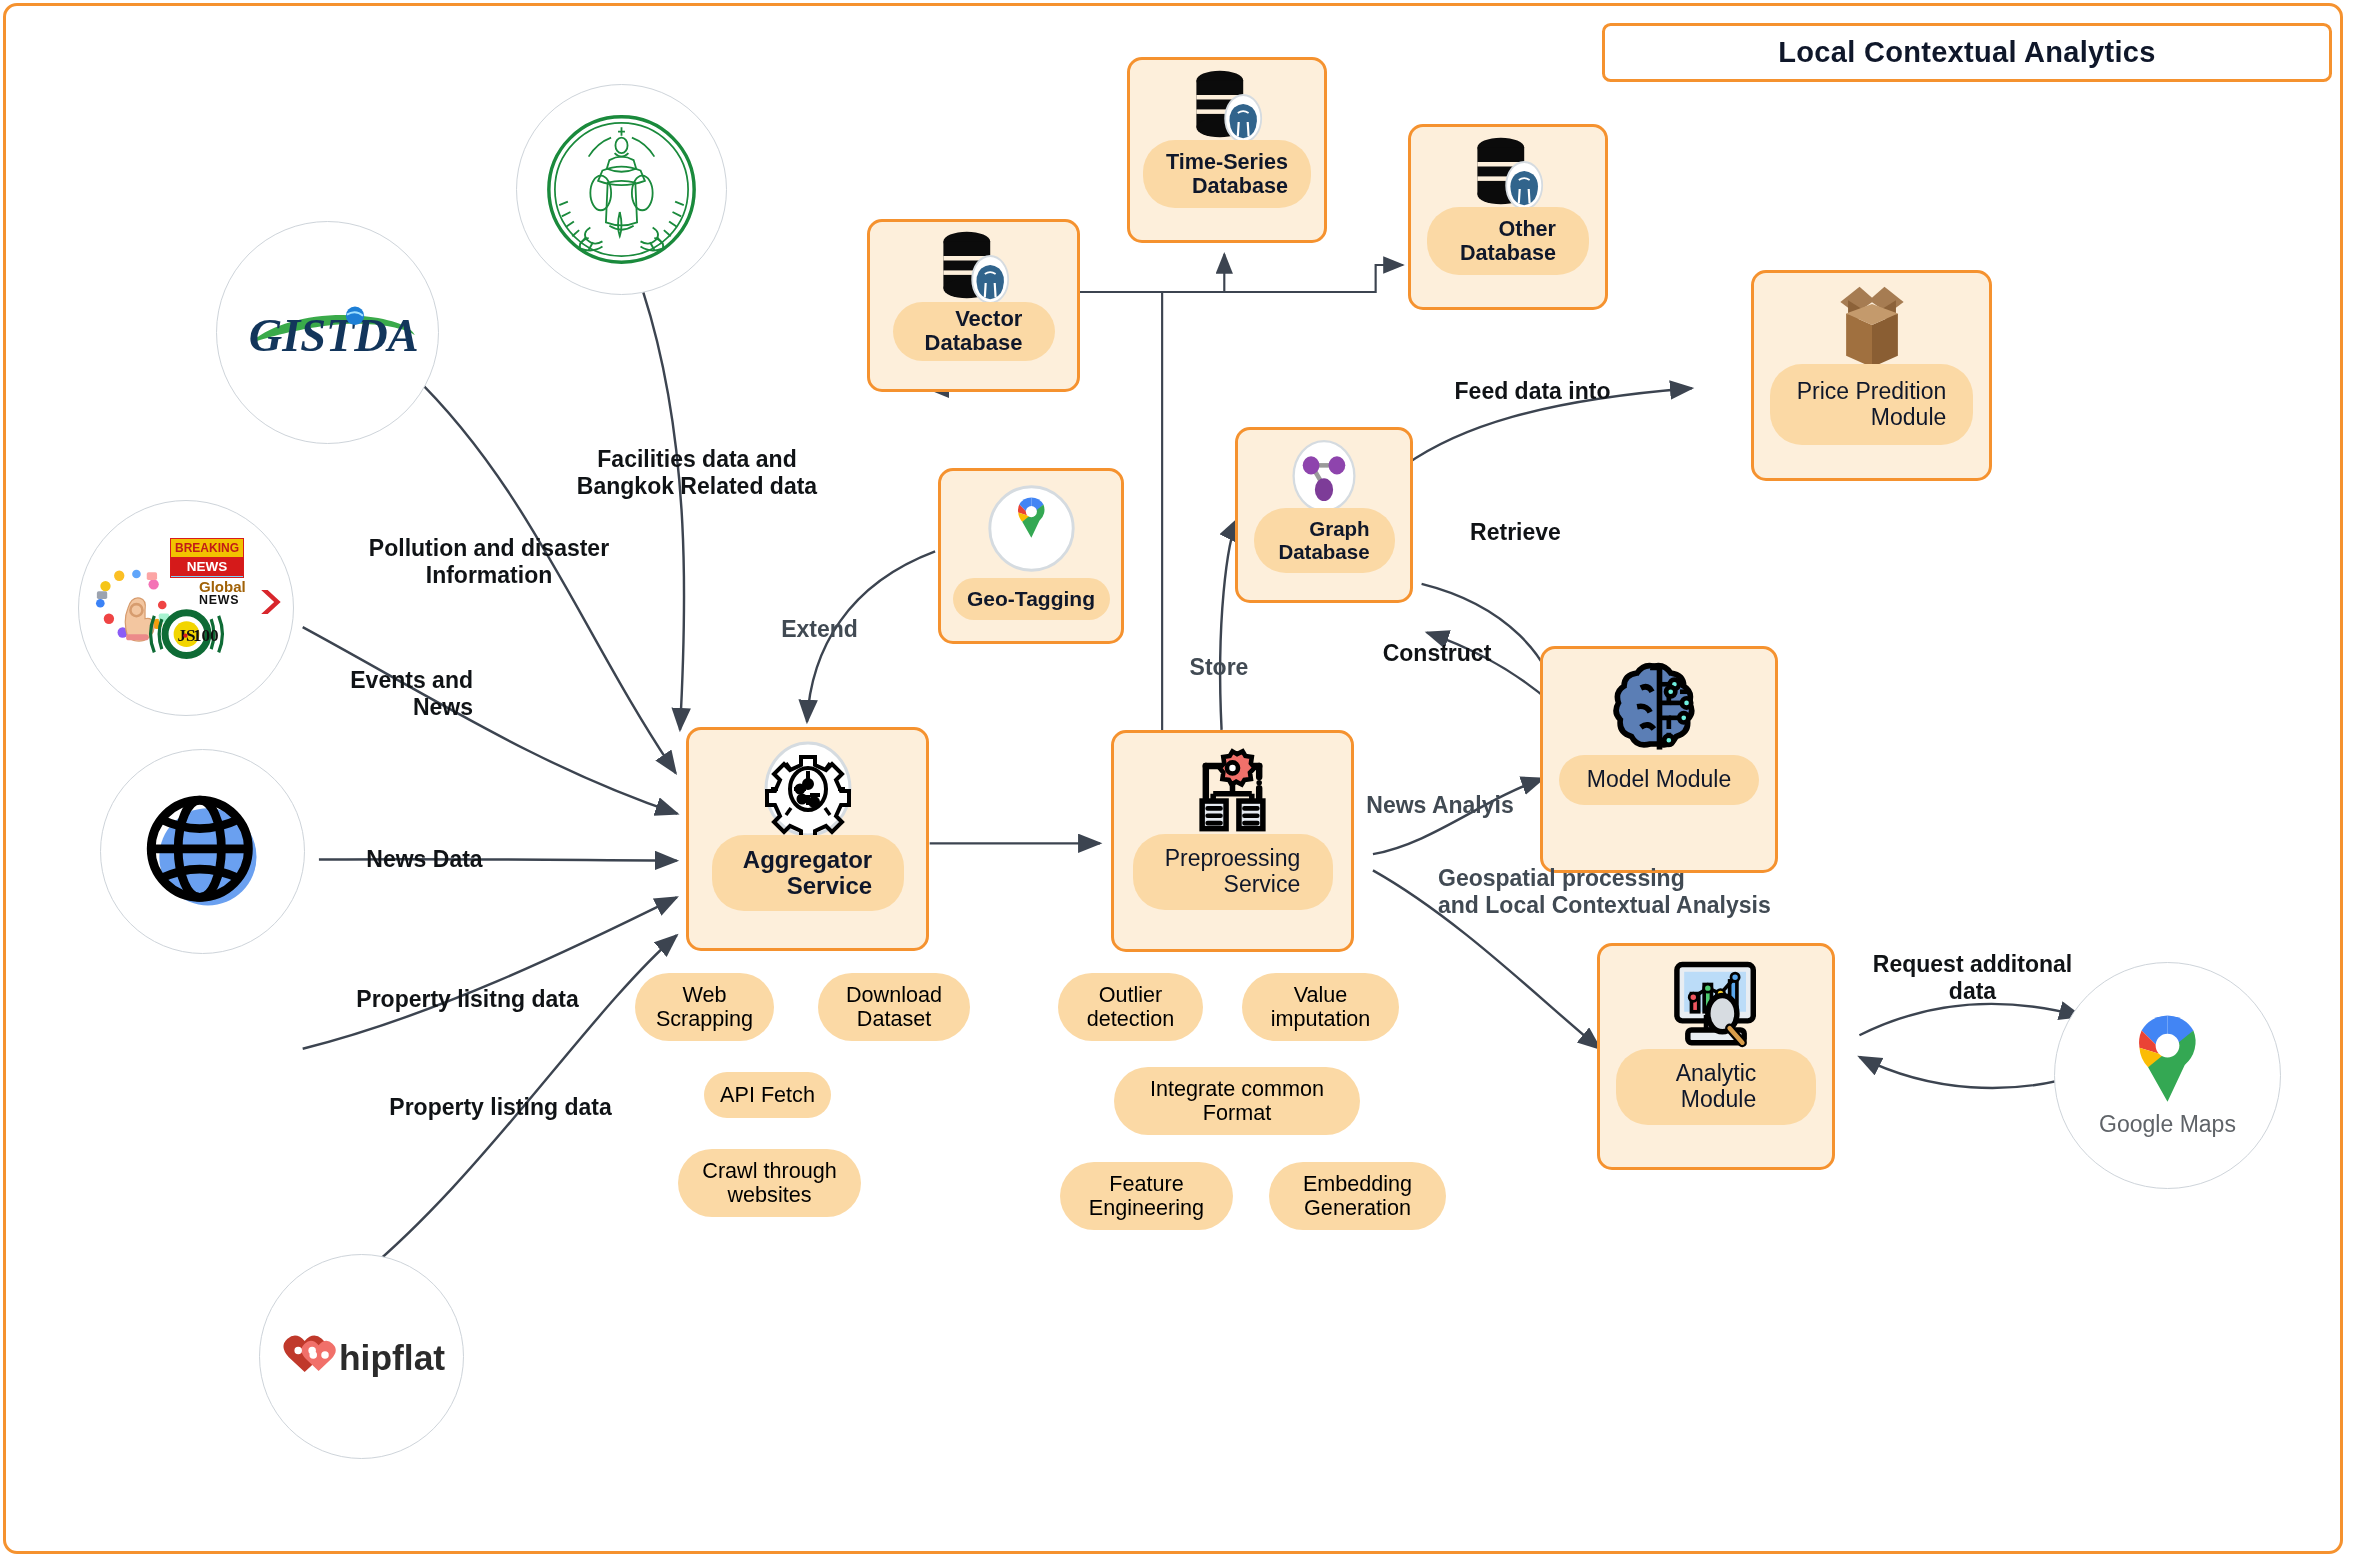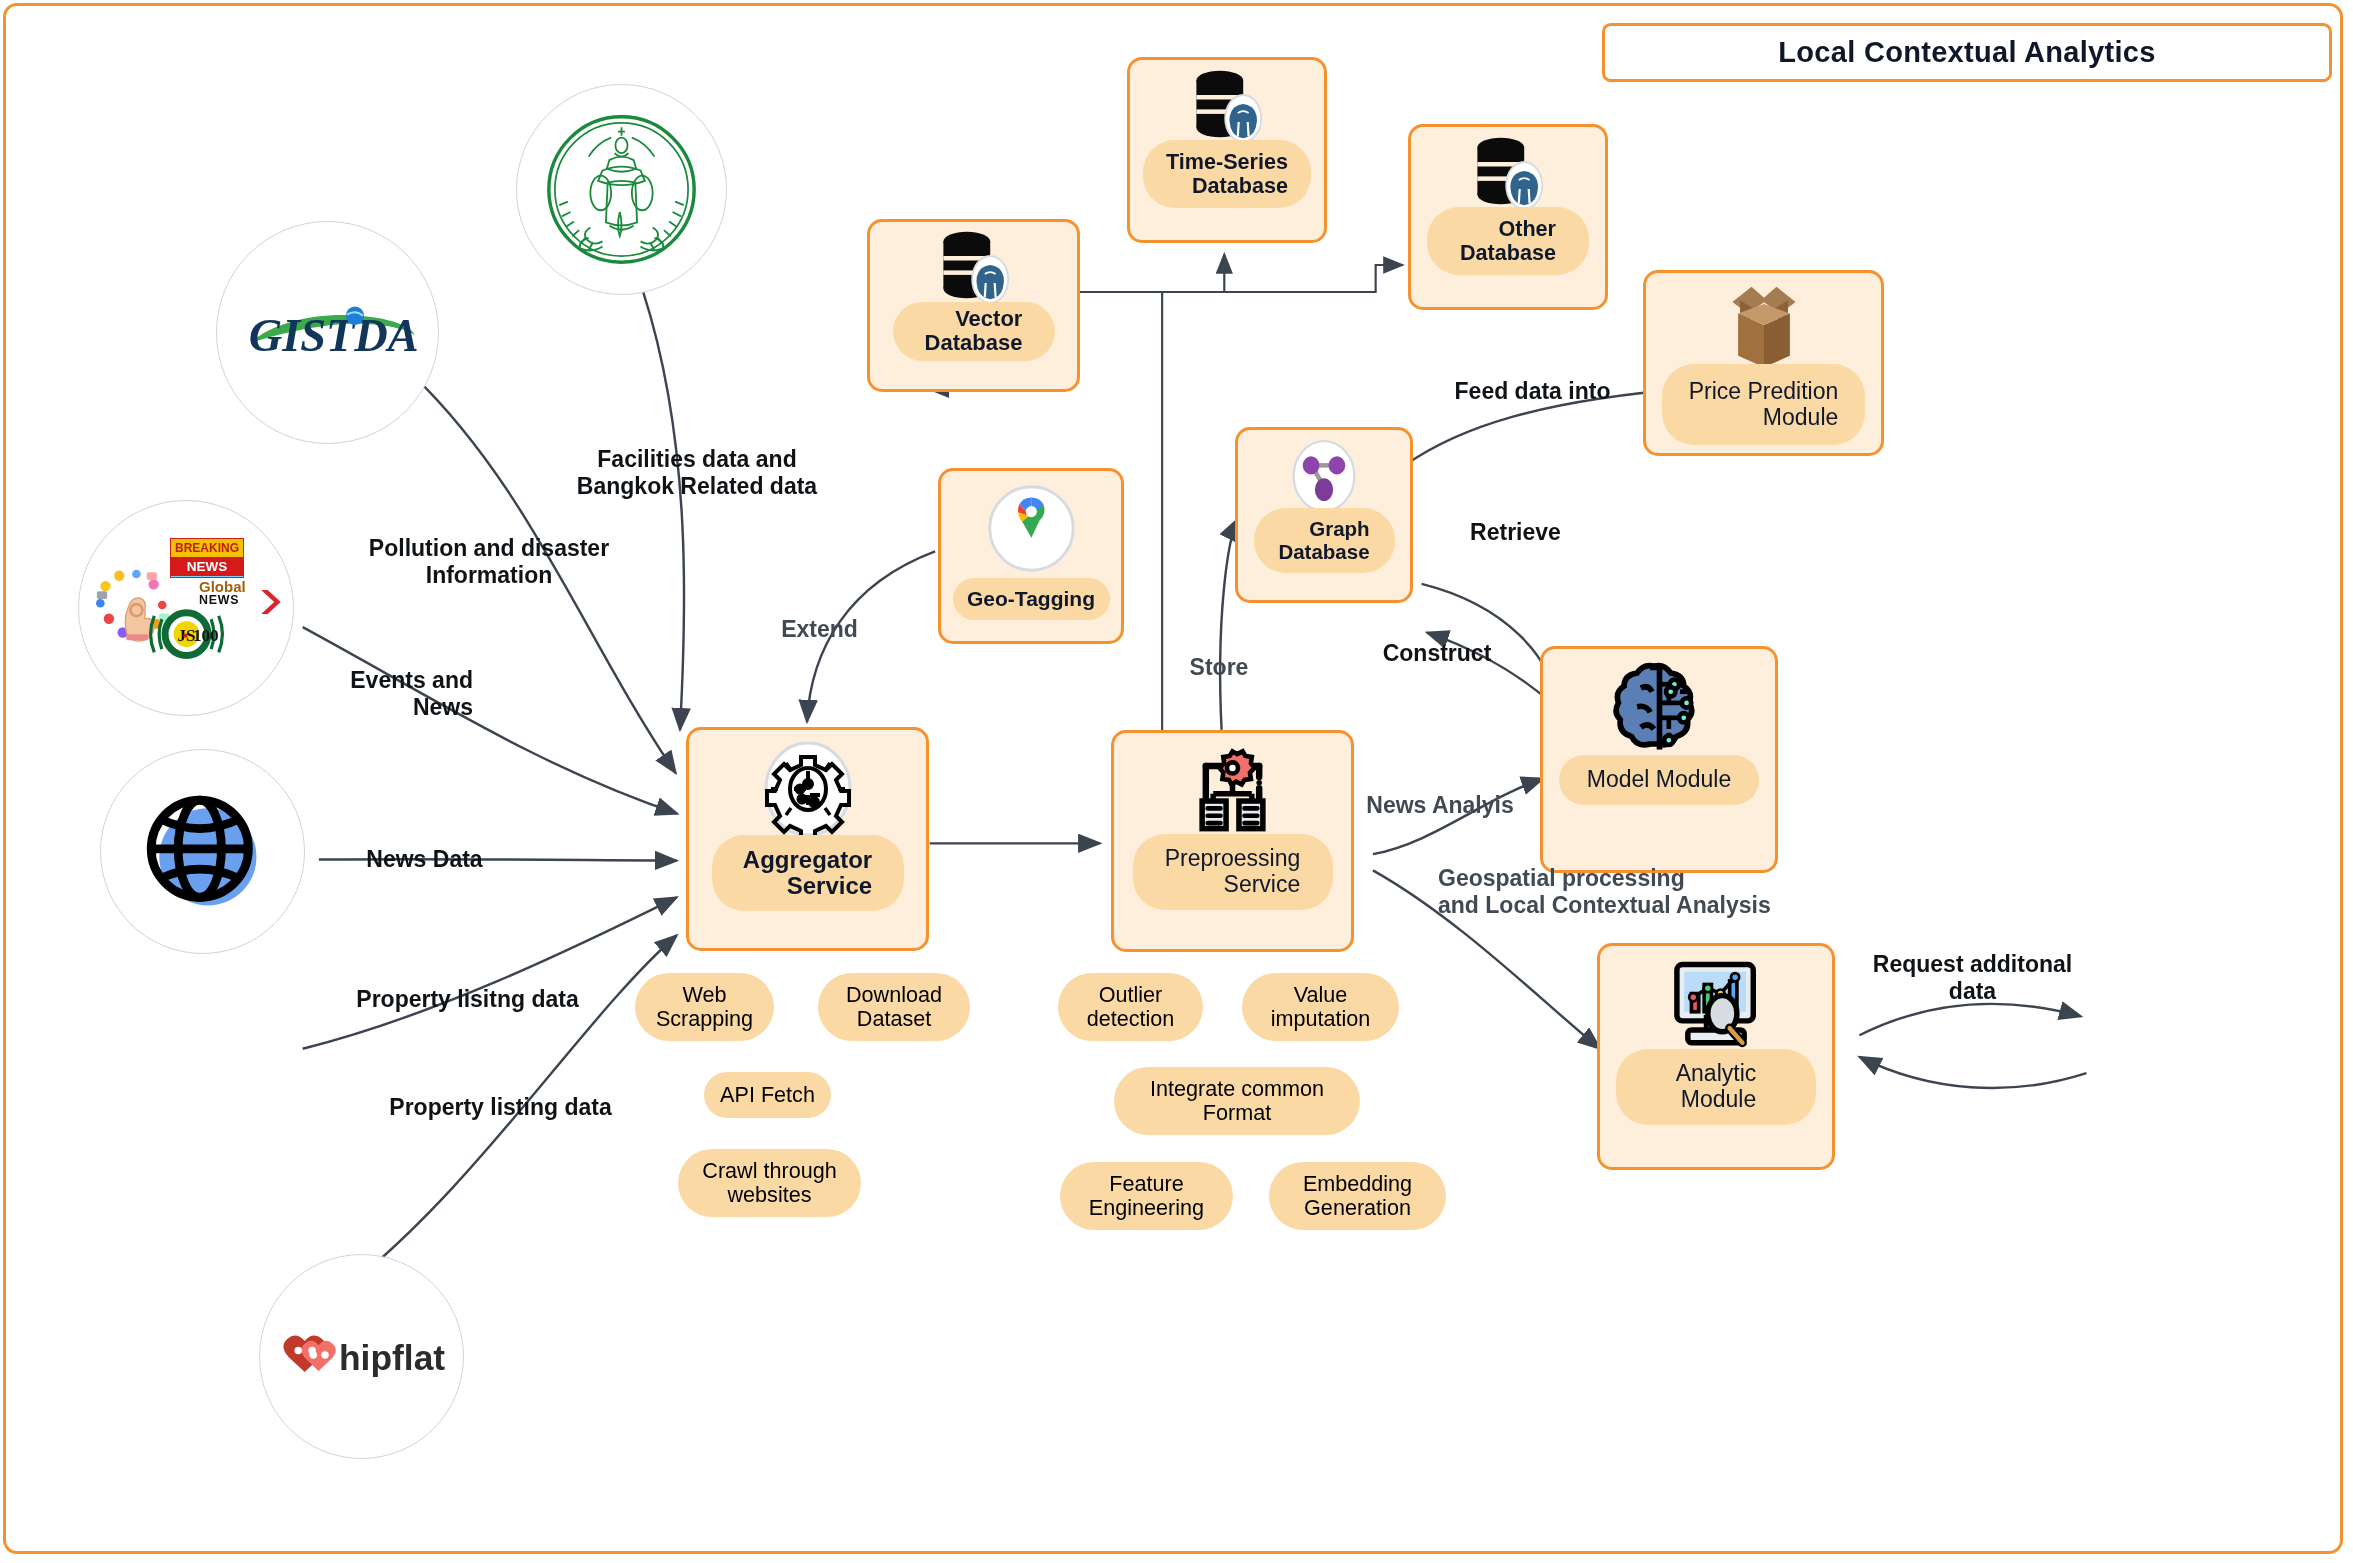--- a/index.html
+++ b/index.html
@@ -234,20 +234,36 @@
       <path d="M54 26 q-16 -18 -32 -4 q-16 14 2 34 l30 28 l30 -28 q18 -20 2 -34 q-16 -14 -32 4Z" fill="#C0392B"></path>
       <path d="M80 34 q-13 -15 -26 -3 q-13 12 2 28 l24 23 l24 -23 q15 -16 2 -28 q-13 -12 -26 3Z" fill="#F1706A"></path>
       <circle cx="42" cy="44" r="7" fill="#fff"></circle>
         <circle cx="68" cy="44" r="7" fill="#fff"></circle>
       <circle cx="70" cy="52" r="7" fill="#fff"></circle>
         <circle cx="92" cy="52" r="7" fill="#fff"></circle>
       <text x="118" y="80" font-family="Liberation Sans, sans-serif" font-weight="bold" font-size="66" fill="#2B2B2B">hipflat</text>
     </svg>
   </div>
 
+  <div class="src" style="left:2054px;top:962px;width:227px;height:227px;">
+    <div style="display:flex;flex-direction:column;align-items:center;">
+      <svg width="69" height="91" viewBox="0 0 64 84">
+        <path d="M32 2 a28 28 0 0 1 24 14 L32 40 Z" fill="#4285F4"></path>
+        <path d="M32 2 a28 28 0 0 0 -24 14 L32 40 Z" fill="#4285F4"></path>
+        <path d="M8 16 a28 28 0 0 0 -2 16 L32 40 Z" fill="#EA4335"></path>
+        <path d="M6 32 a28 28 0 0 0 8 18 L32 40 Z" fill="#FBBC04"></path>
+        <path d="M56 16 a28 28 0 0 1 -8 32 L32 82 L14 50 Z" fill="#34A853"></path>
+        <circle cx="32" cy="30" r="11" fill="#fff"></circle>
+      </svg>
+      <div style="margin-top:7.6px;font-size:23px;color:#5F6368;">
+        <span>Google</span>
+        <span>Maps</span>
+      </div>
+    </div>
+  </div>
 
   <div class="node" style="left:867px;top:219px;width:213px;height:173px;">
     <div class="ico" style="margin-top:6.5px;">
       <svg width="92" height="81" viewBox="0 0 100 90">
         <g fill="#0B0B0B">
             <ellipse cx="42" cy="14" rx="26" ry="11"></ellipse>
             <rect x="16" y="14" width="52" height="52"></rect>
             <ellipse cx="42" cy="66" rx="26" ry="11"></ellipse>
           </g>
         <rect x="16" y="30" width="52" height="5" fill="#FDEFDB"></rect>
@@ -327,21 +343,21 @@
           <path d="M18 14 a28 28 0 0 0 -2 16 L42 38 Z" fill="#EA4335"></path>
           <path d="M16 30 a28 28 0 0 0 8 18 L42 38 Z" fill="#FBBC04"></path>
           <path d="M66 14 a28 28 0 0 1 -8 32 L42 80 L24 48 Z" fill="#34A853"></path>
           <circle cx="42" cy="28" r="11" fill="#fff"></circle>
         </g>
       </svg>
     </div>
     <div class="pill bold" style="width:157px;height:42px;font-size:21px;margin-top:1.1px;">Geo-Tagging</div>
   </div>
 
-  <div class="node" style="left:1643px;top:270px;width:241px;height:186px;">
+  <div class="node" style="left:1751px;top:270px;width:241px;height:211px;">
     <div class="ico" style="margin-top:7.6px;">
       <svg width="108" height="92" viewBox="0 0 110 96">
         <path d="M22 22 L42 6 L58 20 L38 34 Z" fill="#A67C52"></path>
         <path d="M88 22 L68 6 L52 20 L72 34 Z" fill="#A67C52"></path>
         <path d="M30 20 L52 34 L30 44 Z" fill="#8C6239"></path>
         <path d="M80 20 L58 34 L80 44 Z" fill="#8C6239"></path>
         <path d="M28 34 L55 46 L55 90 L28 78 Z" fill="#A0703F"></path>
         <path d="M82 34 L55 46 L55 90 L82 78 Z" fill="#8A5E33"></path>
         <path d="M28 34 L55 24 L82 34 L55 46 Z" fill="#C49A6C"></path>
       </svg>

